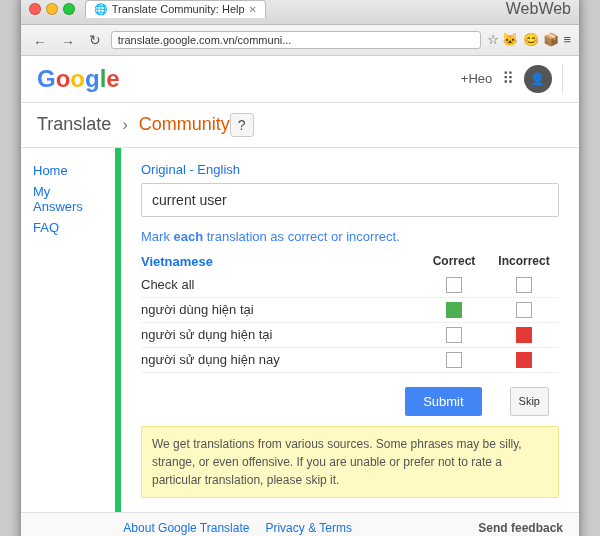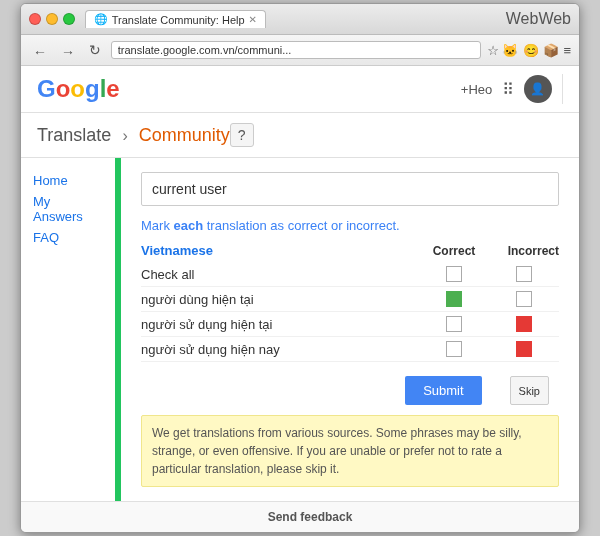--- a/index.html
+++ b/index.html
@@ -186,21 +186,21 @@
     }
     .instruction strong { font-weight: bold; }
     .table-container { width: 100%; }
     .table-header-row {
       display: flex;
       align-items: center;
       margin-bottom: 4px;
     }
     .col-lang { flex: 1; font-size: 13px; color: #1a73e8; font-weight: bold; }
     .col-correct { width: 70px; text-align: center; font-size: 12px; font-weight: bold; color: #333; }
-    .col-incorrect { width: 70px; text-align: right; font-size: 12px; font-weight: bold; color: #333; }
+    .col-incorrect { width: 70px; text-align: center; font-size: 12px; font-weight: bold; color: #333; }
     .table-row {
       display: flex;
       align-items: center;
       padding: 4px 0;
       border-bottom: 1px solid #f0f0f0;
     }
     .row-text { flex: 1; font-size: 13px; color: #333; }
     .checkbox-cell { width: 70px; display: flex; justify-content: center; align-items: center; }
     .checkbox-sq {
       width: 16px; height: 16px;
@@ -332,20 +332,23 @@
 
     <div class="main-layout">
 
       <div class="sidebar">
         <a class="sidebar-link">Home</a>
         <a class="sidebar-link">My Answers</a>
         <a class="sidebar-link">FAQ</a>
       </div>
 
       <div class="content-area">
+        <div class="original-label">
+          <span>Original - </span><span style="color:#1a73e8;">English</span>
+        </div>
         <div class="phrase-box">current user</div>
         <div class="instruction">
           <span>Mark </span><strong>each</strong><span> translation as correct or incorrect.</span>
         </div>
 
         <div class="table-container">
           <div class="table-header-row">
             <div class="col-lang">Vietnamese</div>
             <div class="col-correct">Correct</div>
             <div class="col-incorrect">Incorrect</div>
@@ -396,15 +399,19 @@
           <button class="btn-submit">Submit</button>
           <button class="btn-skip">Skip</button>
         </div>
 
         <div class="notice-box">We get translations from various sources. Some phrases may be silly, strange, or even offensive. If you are unable or prefer not to rate a particular translation, please skip it.</div>
       </div>
     </div>
   </div>
 
   <div class="footer-bar">
+    <div class="footer-left">
+      <a class="footer-link">About Google Translate</a>
+      <a class="footer-link">Privacy &amp; Terms</a>
+    </div>
     <div class="send-feedback-btn">Send feedback</div>
   </div>
 </div>
 
 </body></html>

